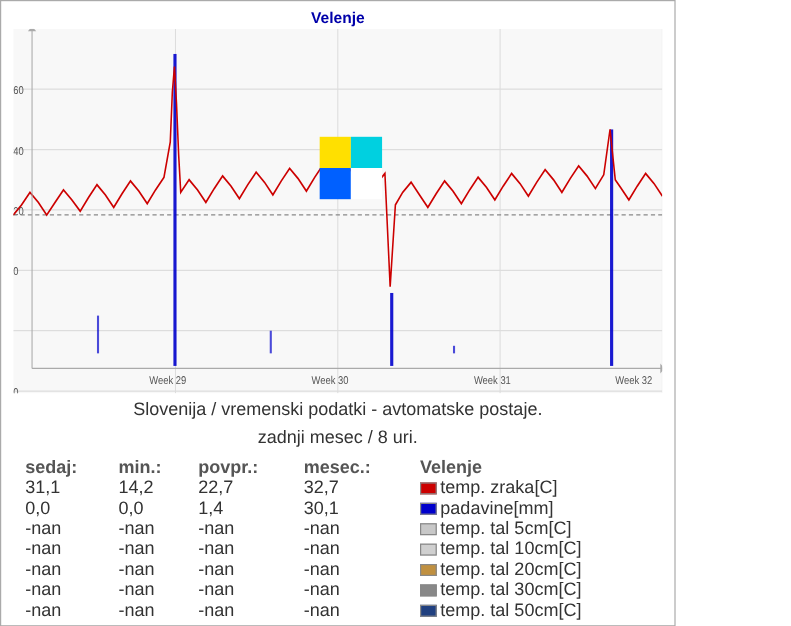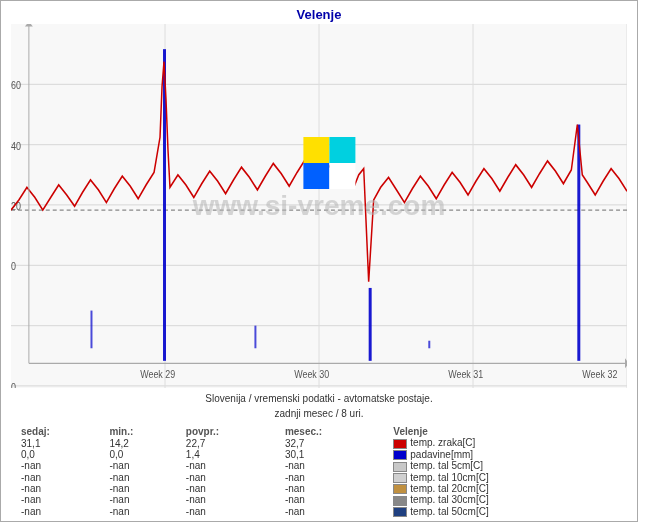--- a/index.html
+++ b/index.html
@@ -6,21 +6,21 @@
     body {
       width: 659px;
       height: 522px;
       background: #fff;
       font-family: Arial, sans-serif;
       font-size: 11px;
       color: #333;
       overflow: hidden;
     }
     .container {
-      width: 638px;
+      width: 563px;
       height: 522px;
       border: 1px solid #aaa;
       position: relative;
       display: flex;
       flex-direction: column;
     }
     .chart-title {
       text-align: center;
       font-size: 13px;
       font-weight: bold;
@@ -58,36 +58,36 @@
       height: 52px;
       z-index: 11;
       pointer-events: none;
     }
     .logo-box .yellow { background: #ffe000; width: 26px; height: 26px; position: absolute; top: 0; left: 0; }
     .logo-box .cyan   { background: #00d0e0; width: 26px; height: 26px; position: absolute; top: 0; left: 26px; }
     .logo-box .blue   { background: #0060ff; width: 26px; height: 26px; position: absolute; top: 26px; left: 0; }
     .logo-box .white2  { background: #fff; width: 26px; height: 26px; position: absolute; top: 26px; left: 26px; }
     .bottom-text {
       text-align: center;
-      font-size: 10px;
+      font-size: 15px;
       color: #333;
       line-height: 1.5;
       padding: 3px 0;
     }
     .legend-table {
       width: 100%;
       border-collapse: collapse;
       padding: 0 8px;
       margin: 0 8px;
     }
     .legend-area {
       padding: 2px 8px 4px 8px;
     }
     .legend-table td {
-      font-size: 10px;
+      font-size: 15px;
       padding: 0 4px;
       color: #333;
       white-space: nowrap;
     }
     .legend-table .header td {
       font-weight: bold;
       color: #555;
     }
     .color-swatch {
       display: inline-block;
@@ -102,21 +102,20 @@
       fill: #555;
     }
   </style>
 </head>
 <body>
 
 <div class="container">
   <div class="chart-title">Velenje</div>
 
   <div class="chart-area">
-    <div class="watermark">www.si-vreme.com</div>
     <div class="logo-box">
       <div class="yellow"></div>
       <div class="cyan"></div>
       <div class="blue"></div>
       <div class="white2"></div>
     </div>
     <svg class="chart-svg" viewBox="0 0 620 290" preserveAspectRatio="none">
 
       <rect x="0" y="0" width="620" height="290" fill="#f8f8f8"></rect>
 

